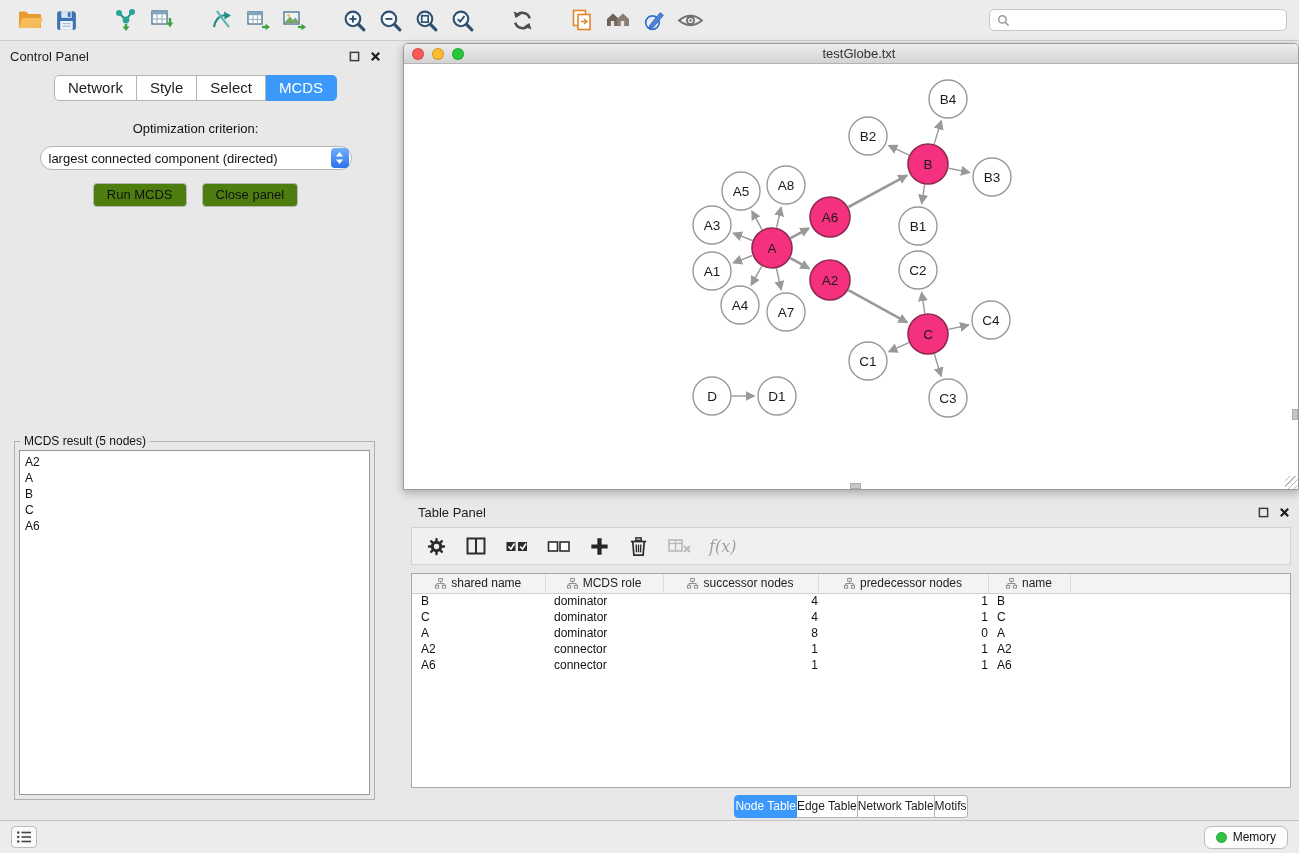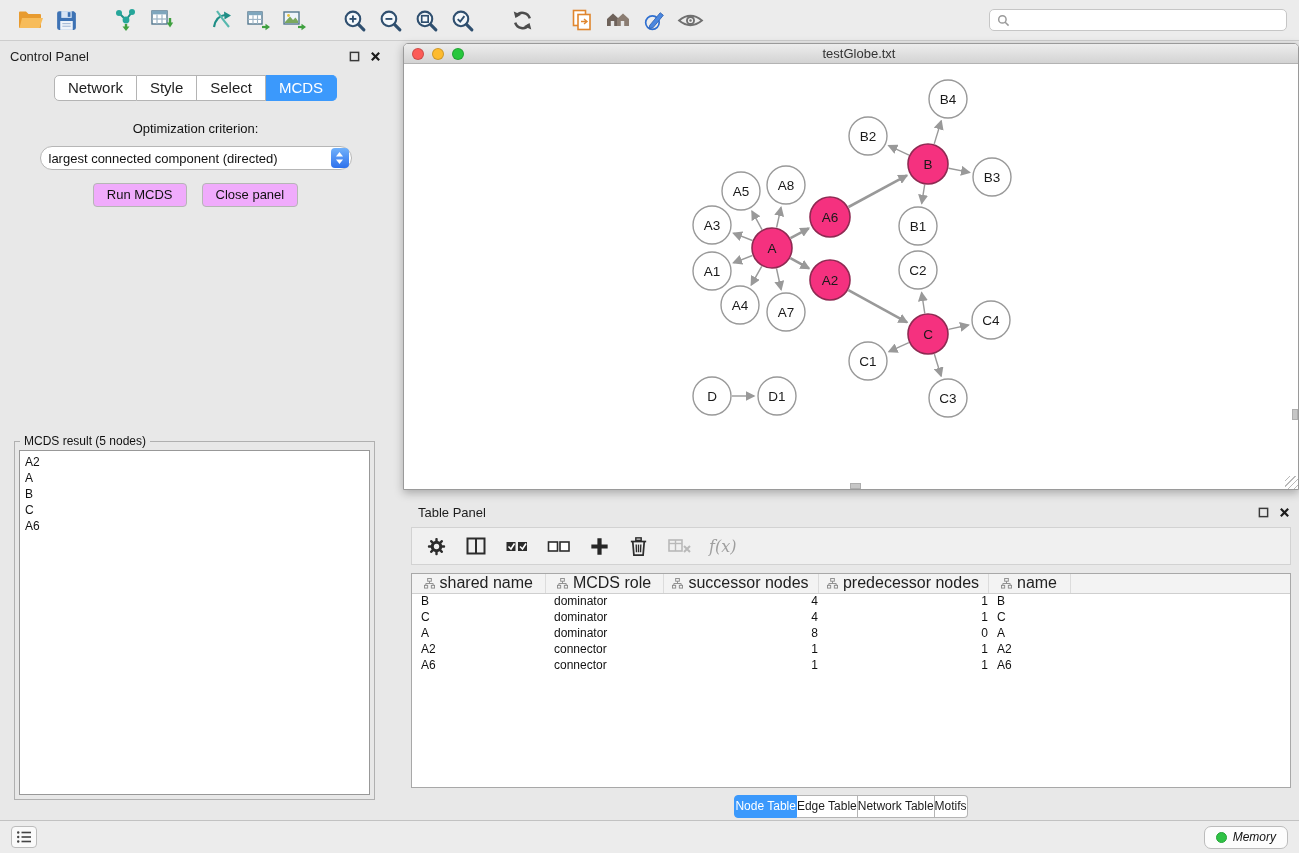--- a/index.html
+++ b/index.html
@@ -41,21 +41,21 @@
 .seg:first-child { border-left:1px solid #b4b4b4; border-radius:5px 0 0 5px; }
 .seg:last-child { border-radius:0 5px 5px 0; }
 .seg.active { background:#3b99fc; border-color:#3b99fc; color:#fff; }
 .opt-label { text-align:center; font-size:13px; margin-top:20px; color:#111; }
 .dropdown { width:312px; height:24px; margin:10px auto 0; background:#fff; border:1px solid #b6b6b6;
   border-radius:12px; display:flex; align-items:center; }
 .dropdown-text { flex:1; font-size:13px; padding-left:8px; white-space:nowrap; overflow:hidden; color:#111; }
 .stepper { width:18px; height:20px; margin-right:2px; border-radius:4px;
   background:linear-gradient(#70b1fb,#2e71ec); display:flex; align-items:center; justify-content:center; border:none; padding:0; }
 .btn-row { display:flex; justify-content:center; gap:15px; margin-top:13px; }
-.mac-btn { font-family:inherit; font-size:13px; color:#111; background:#f0abfc; border:1px solid #b6b6b6;
+.mac-btn { font-family:inherit; font-size:13px; color:#111; background:#4d7c0f; border:1px solid #b6b6b6;
   border-radius:4px; padding:3px 13px 4px; }
 .result-box { position:absolute; left:14px; right:16px; top:400px; bottom:20px; border:1px solid #b0b0b0; }
 .result-legend { position:absolute; top:-8px; left:5px; background:#e8e8e8; padding:0 4px; font-size:12px; color:#111; }
 .result-list { position:absolute; left:4px; right:4px; top:8px; bottom:4px; background:#fff;
   border:1px solid #989898; padding:3px 5px; overflow:hidden; }
 .result-item { font-size:12px; line-height:16px; color:#111; }
 
 
 .right-col { flex:1; display:flex; flex-direction:column; padding:2px 0 0 12px; min-width:0; }
 .network-window { height:447px; flex:0 0 447px; background:#fff; border:1px solid #9a9a9a;
@@ -74,40 +74,40 @@
 
 .table-panel { flex:1; margin-top:9px; display:flex; flex-direction:column; min-height:0; }
 .tp-header { height:26px; flex:0 0 26px; display:flex; align-items:center; padding:0 9px 0 15px; }
 .tp-title { font-size:13px; color:#1d1d1d; }
 .tp-toolbar { height:38px; flex:0 0 38px; margin:2px 8px 0; background:#f0f0f0; border:1px solid #d2d2d2;
   display:flex; align-items:center; gap:10px; padding:0 10px; }
 .tp-btn { border:none; background:transparent; padding:0 3px; display:flex; align-items:center; }
 .fx-label { font-family:"DejaVu Serif",serif; font-style:italic; font-size:16px; color:#9e9e9e; margin-left:4px; }
 .tp-table-wrap { flex:1; margin:8px 8px 4px; background:#fff; border:1px solid #a8a8a8; overflow:hidden; min-height:0; }
 table.data { border-collapse:collapse; width:100%; }
-table.data th { font-weight:normal; font-size:16px; color:#222; background:#f3f3f3;
+table.data th { font-weight:normal; font-size:12px; color:#222; background:#f3f3f3;
   border-bottom:1px solid #cfcfcf; border-left:1px solid #dcdcdc; height:19px; padding:0; }
 table.data th:first-child { border-left:none; }
 .th-inner { display:flex; align-items:center; justify-content:center; gap:5px; }
 table.data td { font-size:12px; color:#111; height:16px; padding:0 0 0 9px; white-space:nowrap; }
 td.num-s { text-align:right; padding:0 13px 0 0; }
 td.num-l { text-align:right; padding:0 52px 0 0; }
 .tp-tabs { height:28px; flex:0 0 28px; display:flex; align-items:center; justify-content:center; }
 .tp-tab { font-size:12px; color:#1d1d1d; background:#fff; border:1px solid #b4b4b4; border-left:none; padding:3px 0 4px; }
 .tp-tab:first-child { border-left:1px solid #b4b4b4; border-radius:4px 0 0 4px; }
 .tp-tab:last-child { border-radius:0 4px 4px 0; }
 .tp-tab.active { background:#3b99fc; border-color:#3b99fc; color:#fff; }
 
 
 .statusbar { height:33px; flex:0 0 33px; background:#ececec; border-top:1px solid #c2c2c2;
   display:flex; align-items:center; padding:0 11px; }
 .list-btn { width:26px; height:22px; background:#fafafa; border:1px solid #bcbcbc; border-radius:4px;
   display:flex; align-items:center; justify-content:center; padding:0; }
 .memory-btn { margin-left:auto; height:23px; background:#fcfcfc; border:1px solid #bcbcbc; border-radius:7px;
-  display:flex; align-items:center; gap:6px; padding:0 11px; font-size:12px; color:#111;font-style:italic; }
+  display:flex; align-items:center; gap:6px; padding:0 11px; font-size:12px; color:#111; }
 .memory-dot { width:11px; height:11px; border-radius:50%; background:#2fc245; border:1px solid #24a538; }
 </style>
 </head>
 <body>
 
 <div class="app">
 
 
   <div class="toolbar">
     <div id="toolbar-groups">

